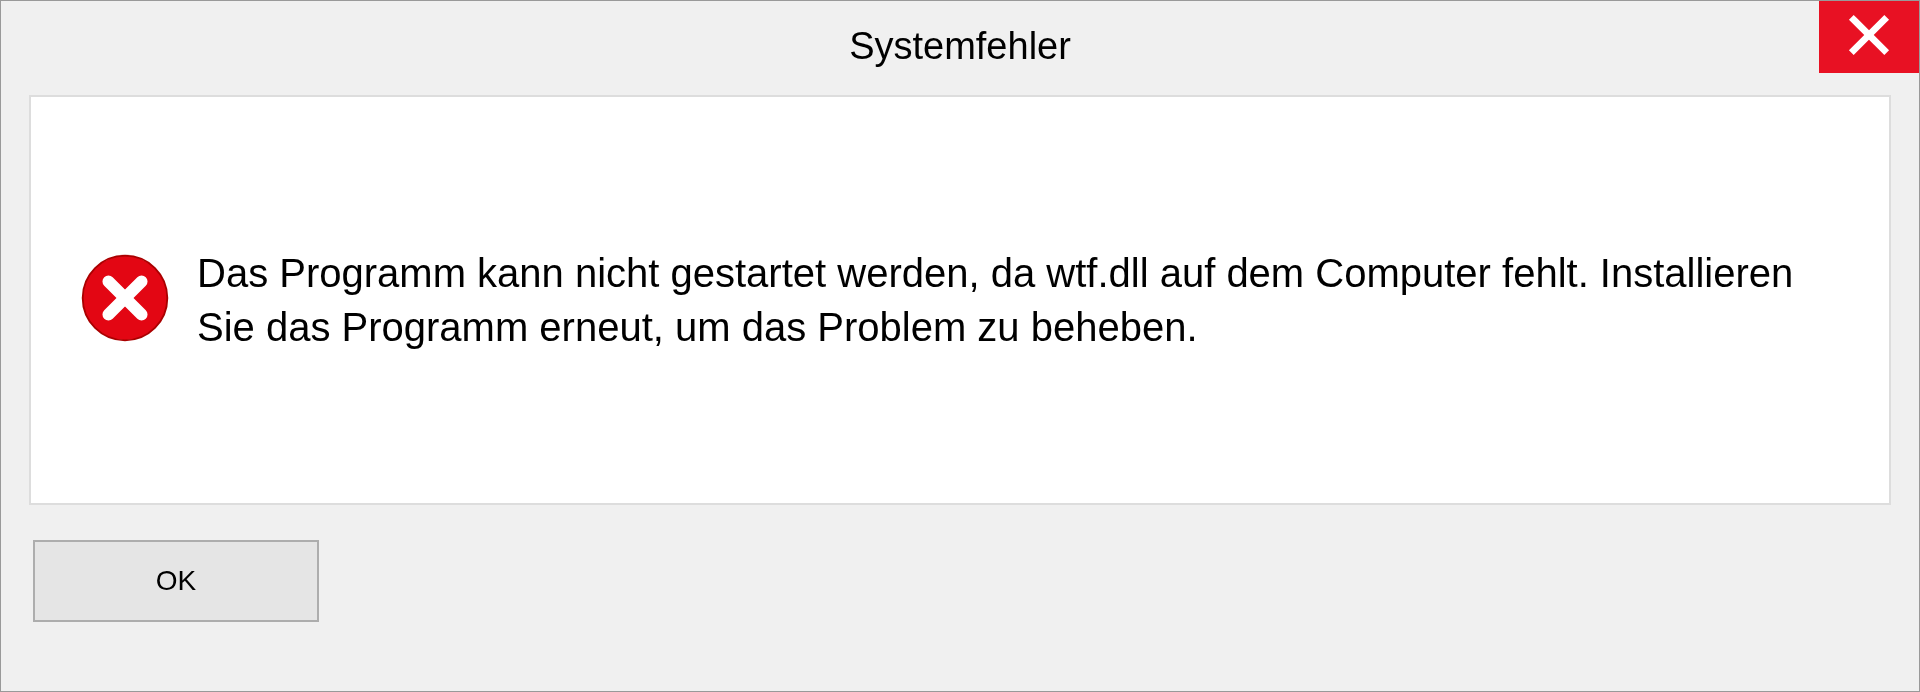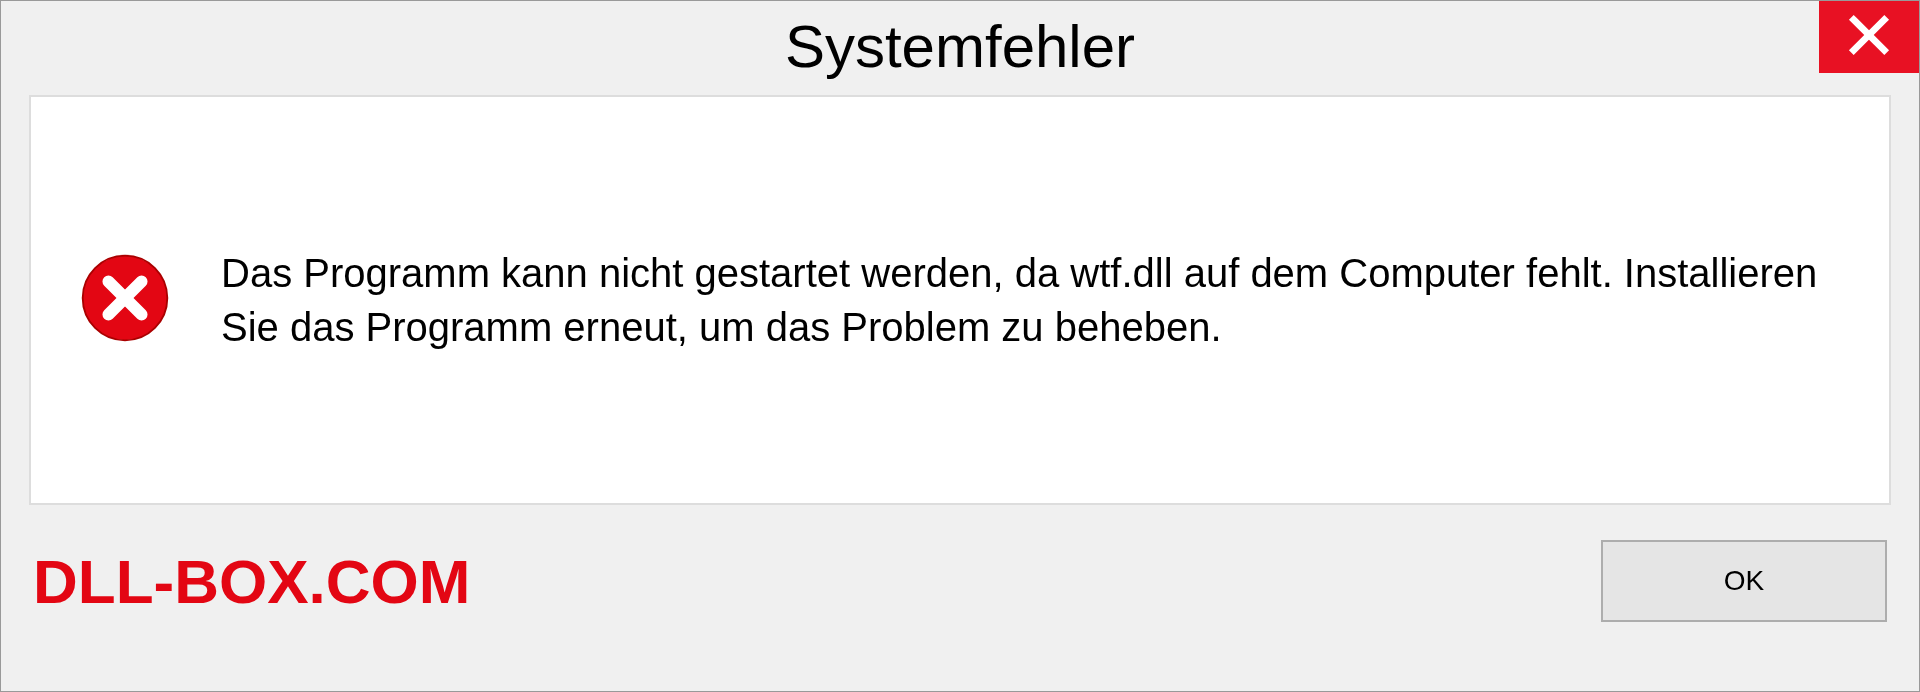--- a/index.html
+++ b/index.html
@@ -24,21 +24,21 @@
       border: 1px solid #999;
     }
     .titlebar {
       display: flex;
       align-items: center;
       justify-content: center;
       height: 90px;
       position: relative;
     }
     .dialog-title {
-      font-size: 60px;
+      font-size: 38px;
       color: #000;
       text-align: center;
     }
     .close-button {
       position: absolute;
       right: 0;
       top: 0;
       width: 100px;
       height: 72px;
       background: #e81123;
@@ -52,21 +52,21 @@
       height: 46px;
     }
     .content-area {
       margin: 4px 28px 15px 28px;
       background: #ffffff;
       border: 2px solid #ddd;
       height: 410px;
       display: flex;
       align-items: center;
       padding: 0 48px;
-      gap: 50px;
+      gap: 26px;
     }
     .error-icon-wrap {
       flex-shrink: 0;
     }
     .error-icon-wrap svg {
       width: 92px;
       height: 92px;
     }
     .error-message {
       font-size: 40px;
@@ -121,19 +121,18 @@
       <svg viewBox="0 0 100 100">
         <circle cx="50" cy="50" r="46" fill="#e30613" stroke="#a00" stroke-width="2"></circle>
         <line x1="32" y1="32" x2="68" y2="68" stroke="#ffffff" stroke-width="13" stroke-linecap="round"></line>
         <line x1="68" y1="32" x2="32" y2="68" stroke="#ffffff" stroke-width="13" stroke-linecap="round"></line>
       </svg>
     </div>
     <div class="error-message">Das Programm kann nicht gestartet werden, da wtf.dll auf dem Computer fehlt. Installieren Sie das Programm erneut, um das Problem zu beheben.</div>
   </div>
 
   <div class="bottom-bar">
-    <div class="watermark">DLL-BOX.COM</div>
     <div class="ok-button">
       <span>OK</span>
     </div>
   </div>
 
 </div>
 
 </body></html>

